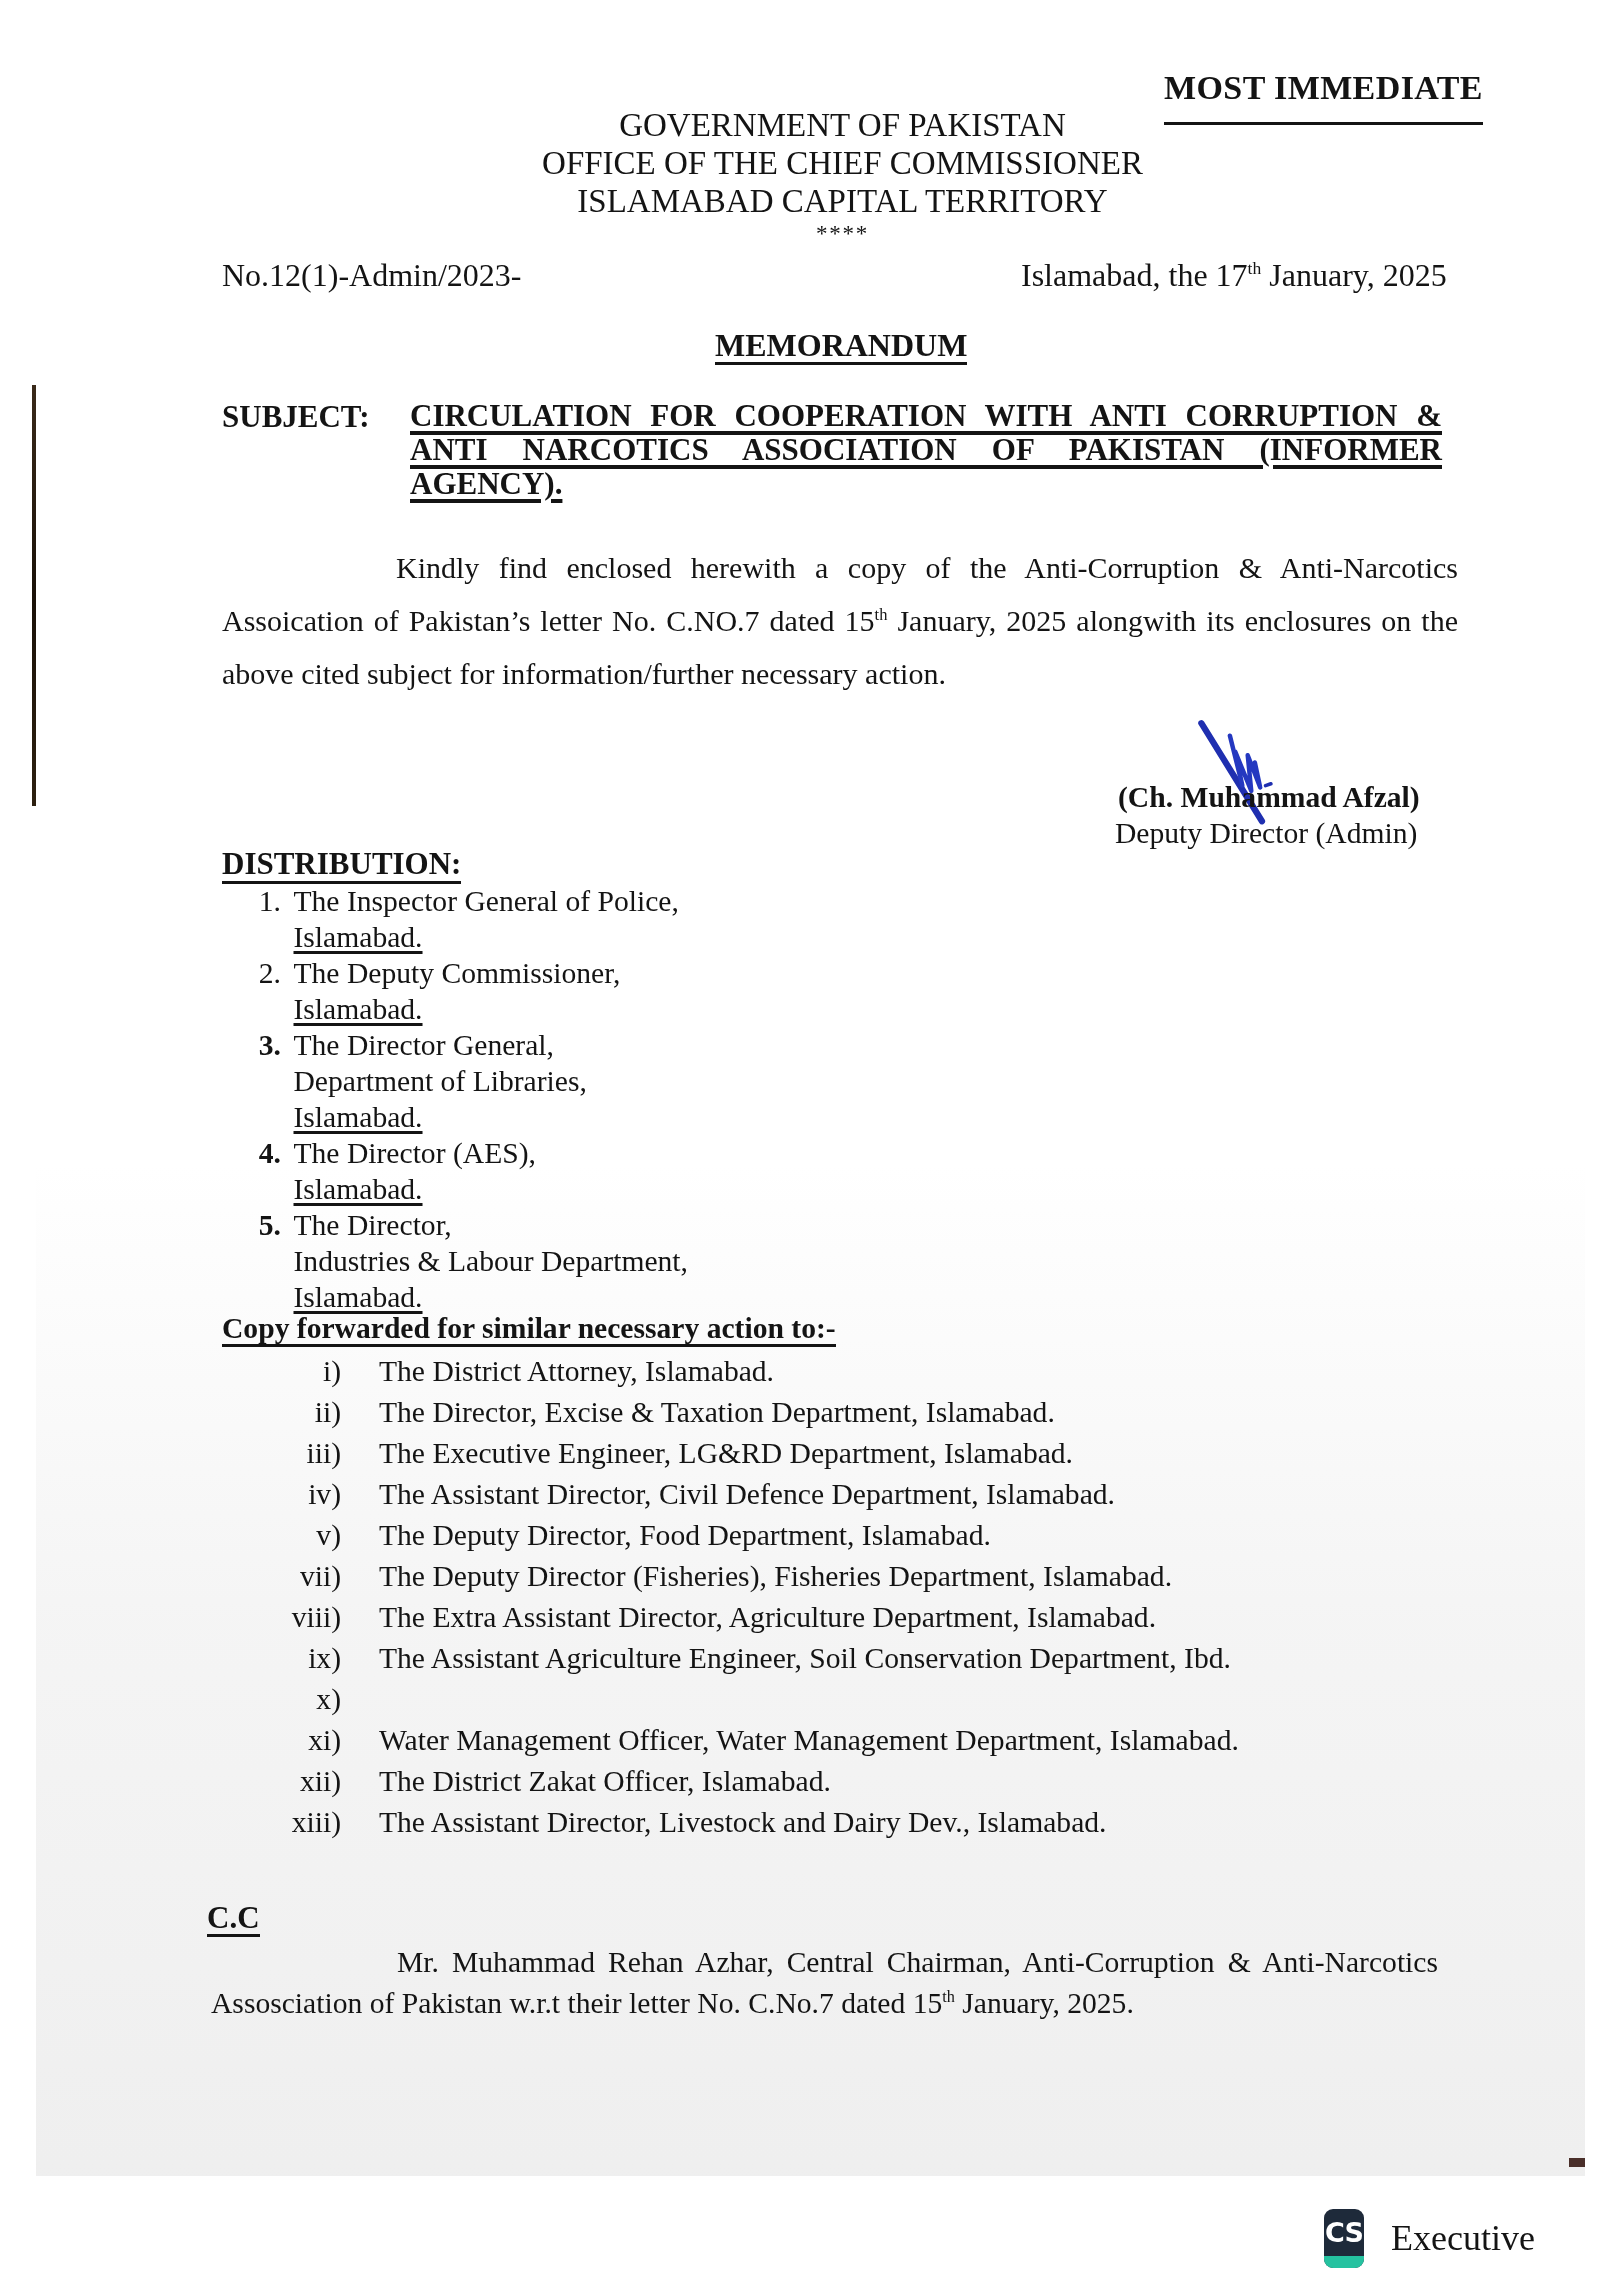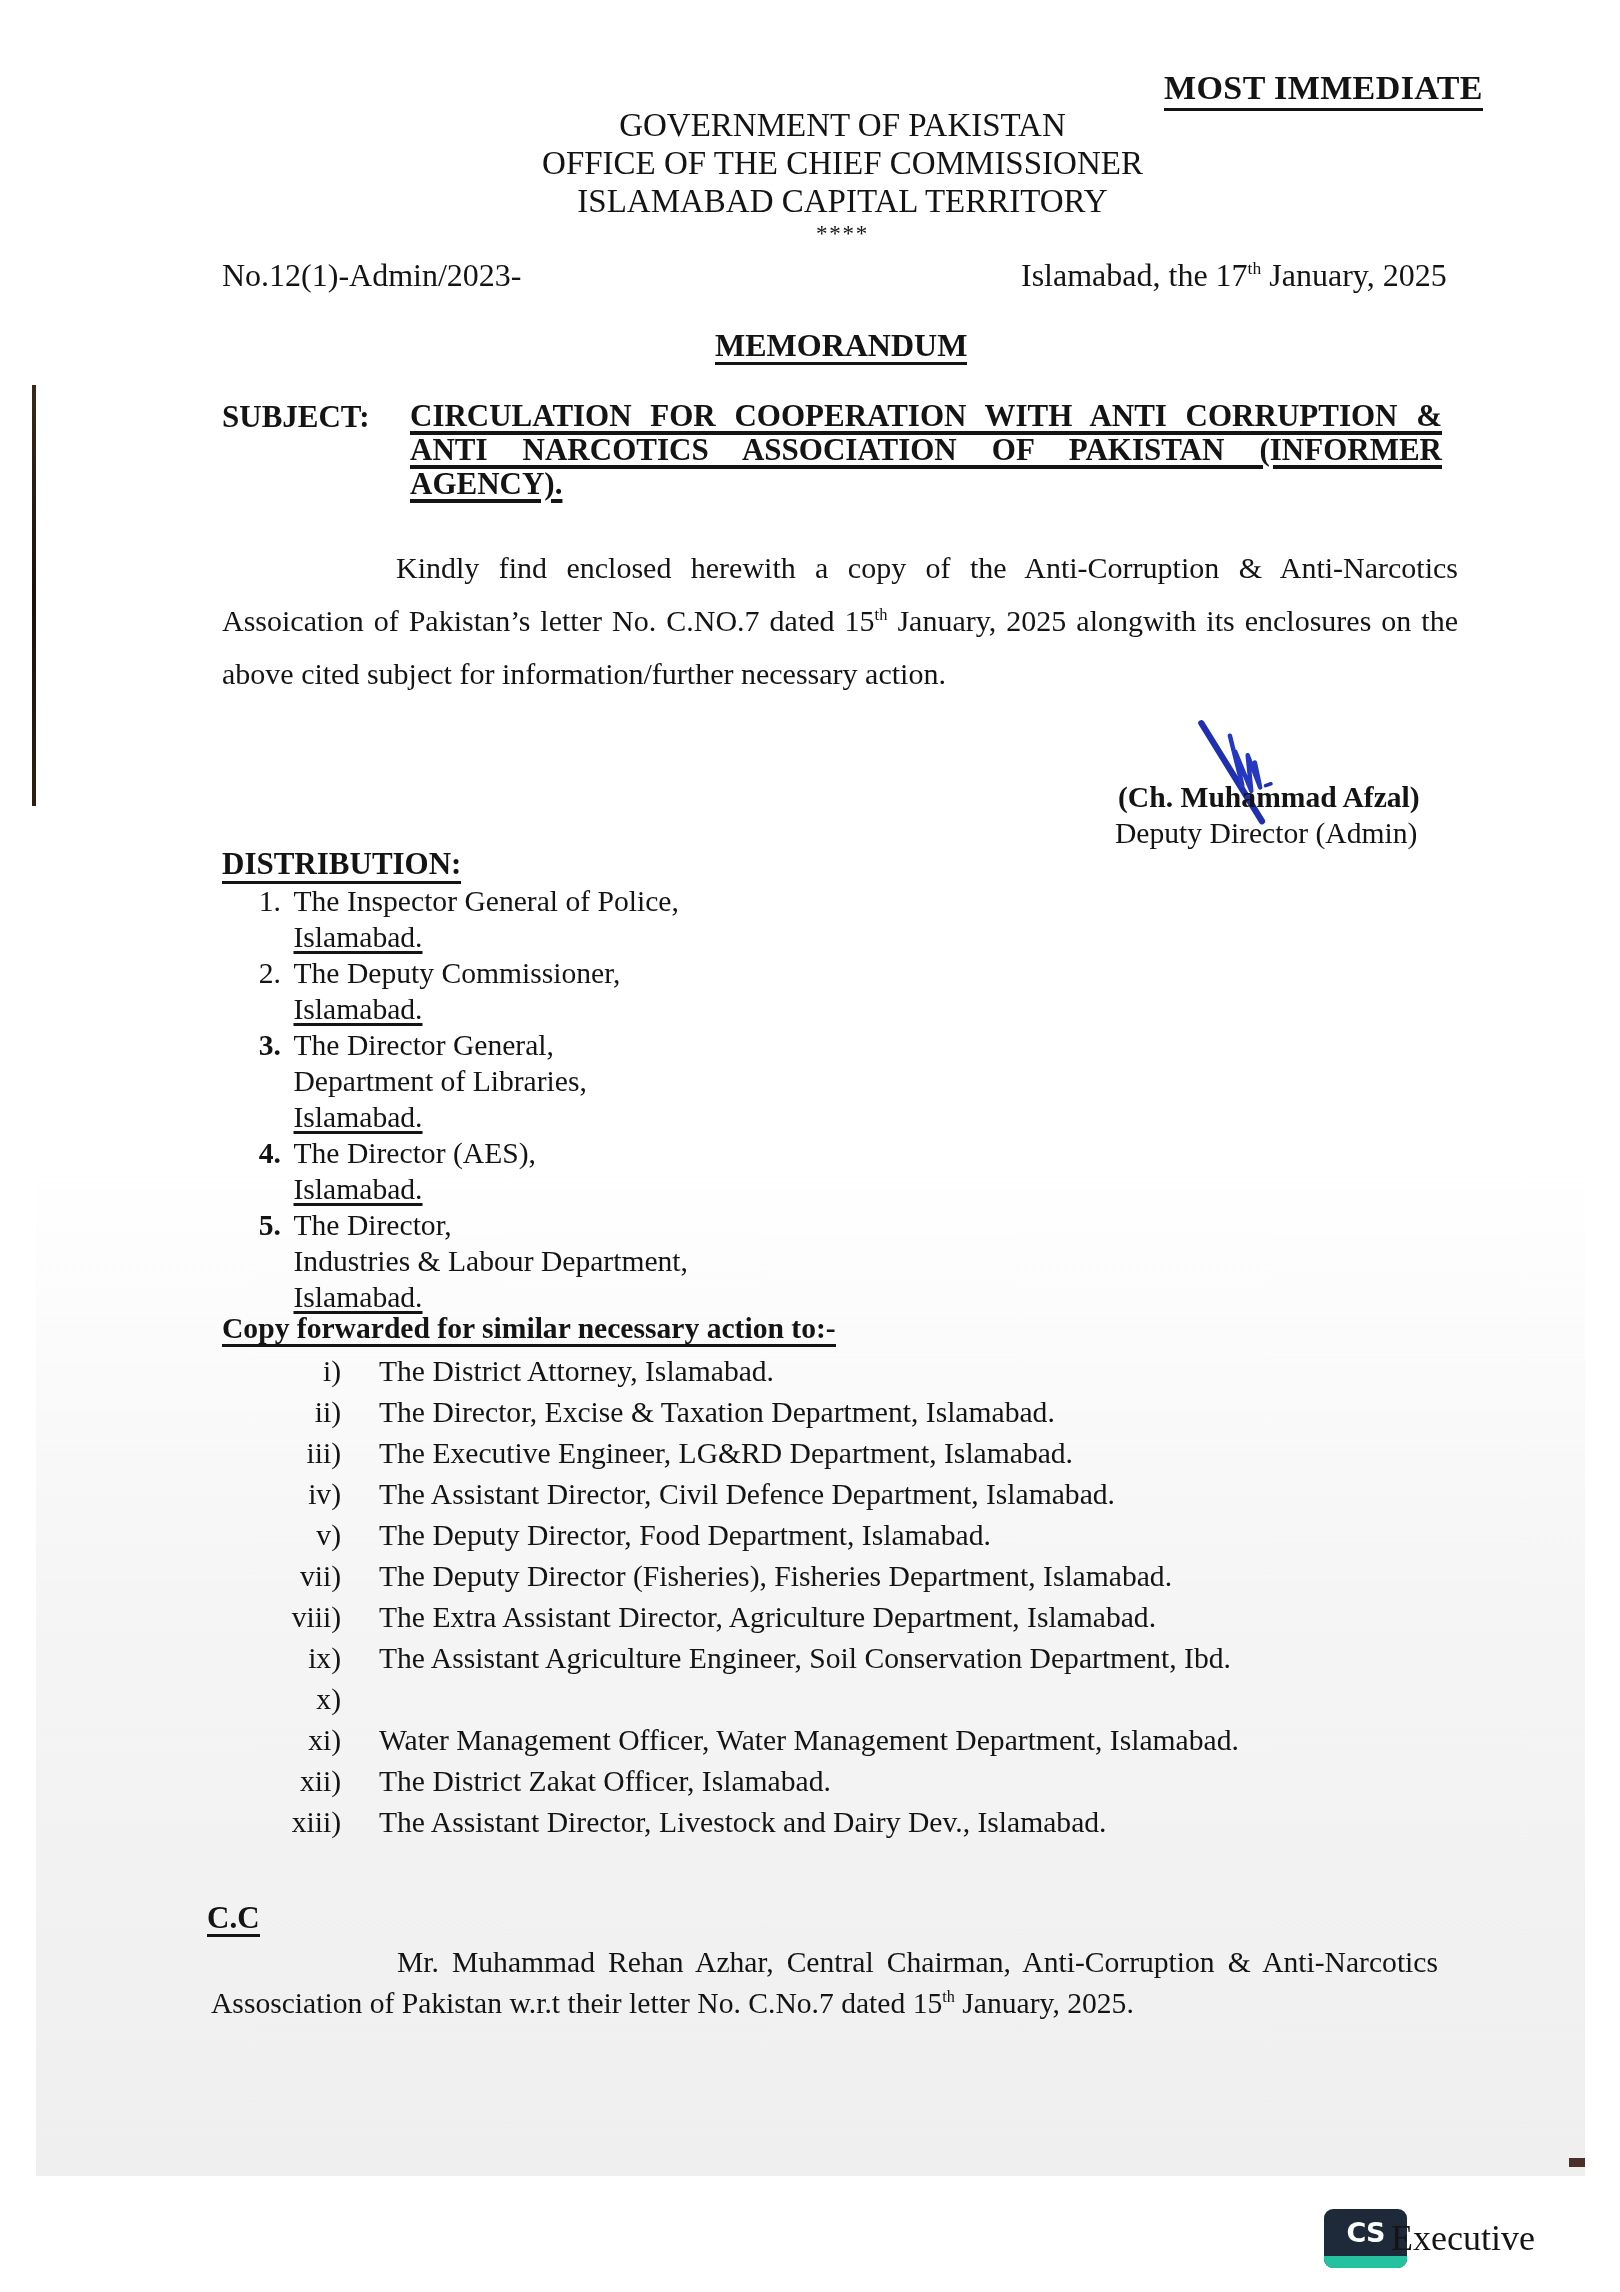--- a/index.html
+++ b/index.html
@@ -11,21 +11,21 @@
     position: absolute; left: 36px; top: 1164px; width: 1549px; height: 1012px;
     background: linear-gradient(180deg, rgba(240,240,240,0) 0%, rgba(236,236,236,0.55) 45%, rgba(232,232,232,0.7) 100%);
   }
   .scan-edge {
     position: absolute; left: 32px; top: 385px; width: 3.6px; height: 421px;
     background: linear-gradient(180deg, #3a2a1a, #1a1108 50%, #2d2010);
   }
   .abs { position: absolute; }
   .most-immediate {
     left: 1164px; top: 70px; font-size: 34px; font-weight: bold; letter-spacing: 0.4px;
-    border-bottom: 3.6px solid #141414; line-height: 36px; padding-bottom: 2px;
+    border-bottom: 3.6px solid #141414; line-height: 36px; padding-bottom: 16px;
   }
   .header-block { left: 502px; top: 106px; width: 681px; text-align: center; font-size: 33px; line-height: 38px; }
   .stars { font-size: 23px; letter-spacing: 1.8px; line-height: 23px; margin-top: 1.8px; }
   .ref-no { left: 222px; top: 257px; font-size: 32px; }
   .date-line { left: 1021px; top: 257px; font-size: 32px; }
   sup { font-size: 0.55em; vertical-align: super; line-height: 0; }
   .memo-title {
     left: 715px; top: 328px; font-size: 32px; font-weight: bold;
     border-bottom: 3.6px solid #141414; line-height: 34px;
   }
@@ -63,21 +63,21 @@
   .cc-heading {
     left: 207px; top: 1902px; font-size: 31px; font-weight: bold; line-height: 32px;
     border-bottom: 3.6px solid #141414;
   }
   .cc-para {
     left: 211px; top: 1942px; width: 1227px; font-size: 29.6px; line-height: 41px;
     text-align: justify; text-indent: 186px;
   }
   .corner-mark { left: 1569px; top: 2158px; width: 16px; height: 9px; background: #4a2f2a; }
   .cs-logo {
-    left: 1324px; top: 2209px; width: 83px; height: 59px; border-radius: 9px; overflow: hidden;
+    left: 1324px; top: 2209px; width: 40px; height: 59px; border-radius: 9px; overflow: hidden;
     background: #1e2a3a; display: flex; flex-direction: column;
   }
   .cs-logo .cs-top { flex: 1; display: flex; align-items: center; justify-content: center; color: #ffffff;
     font-family: "DejaVu Sans", sans-serif; font-weight: bold; font-size: 27px; letter-spacing: -0.9px; }
   .cs-logo .cs-bottom { height: 12.5px; background: #25c2a0; }
   .cs-name { left: 1391px; top: 2217px; font-size: 36px; }
 </style>
 </head>
 <body>
 

